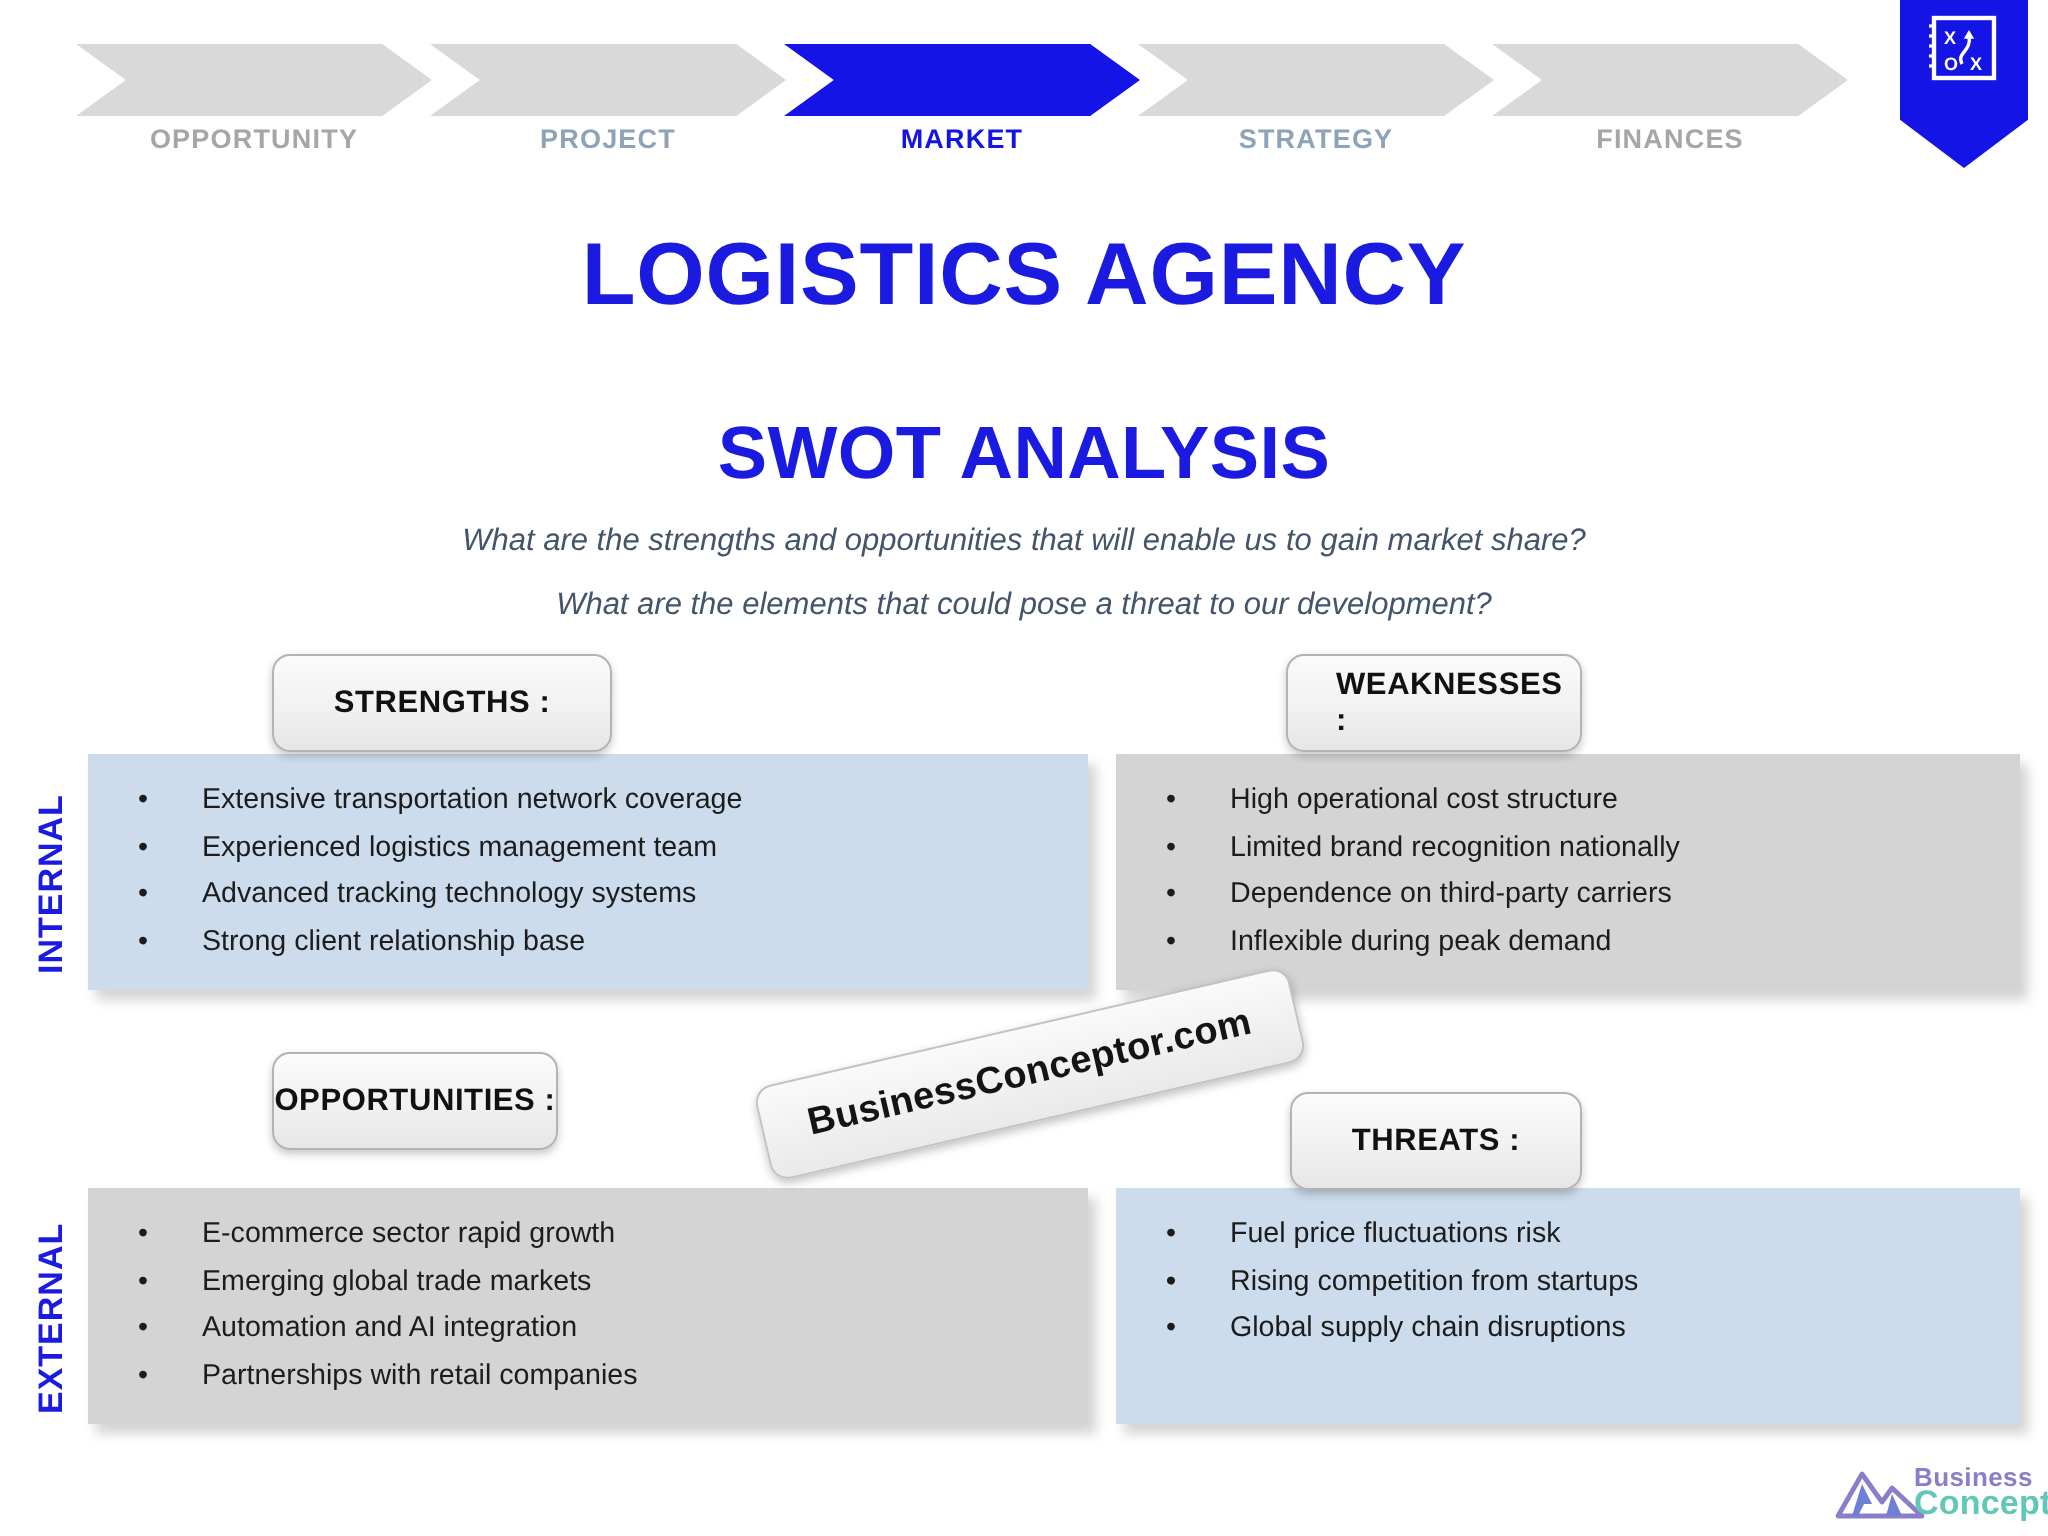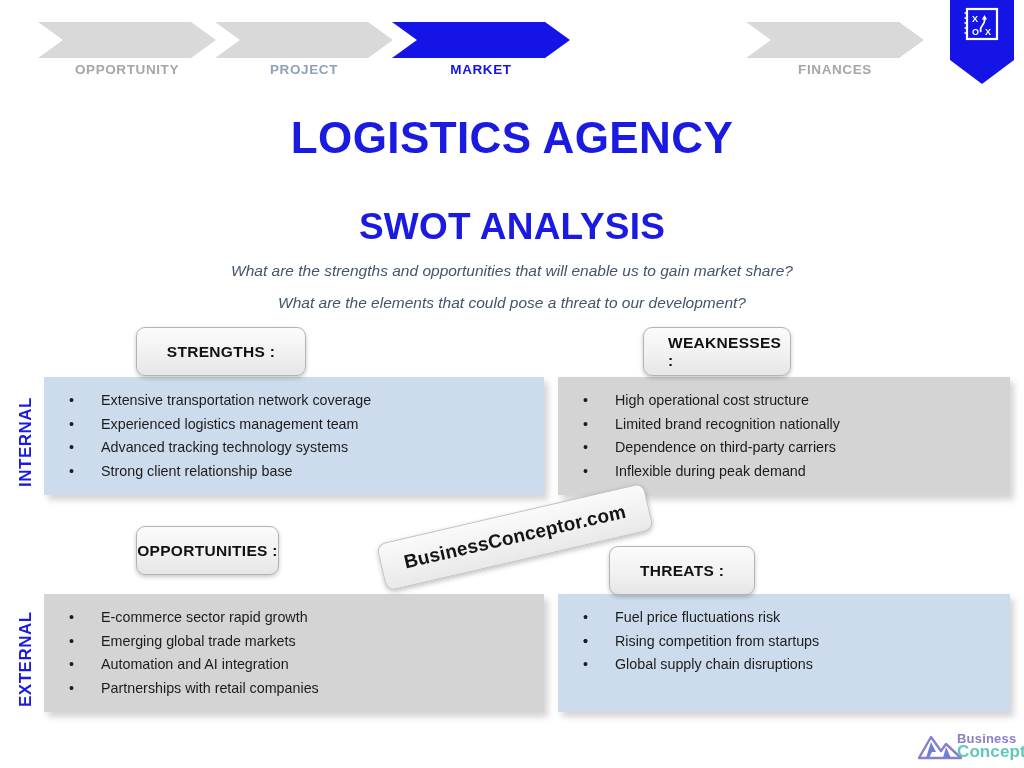--- a/index.html
+++ b/index.html
@@ -196,21 +196,21 @@
   }
   .quad-pill span {
     font-size: 15.5px;
     font-weight: bold;
     color: #111111;
     letter-spacing: 0.3px;
   }
   #pill-strengths     { left: 136px; top: 327px; width: 170px; }
   #pill-weaknesses    { left: 643px; top: 327px; width: 148px; padding-left: 24px; }
   #pill-opportunities { left: 136px; top: 526px; width: 143px; text-align: right; }
-  #pill-threats       { left: 609px; top: 546px; width: 146px; }
+  #pill-threats       { left: 645px; top: 546px; width: 146px; }
 
   
   #watermark {
     position: absolute;
     left: 378px;
     top: 513px;
     width: 272px;
     height: 46px;
     border: 1px solid #c2c2c2;
     border-radius: 9px;
@@ -273,20 +273,24 @@
   <div class="nav-step nav-s1 muted-blue">
     <div class="nav-chevron"></div>
     <div class="nav-label">PROJECT</div>
   </div>
 
   <div class="nav-step nav-s2 active">
     <div class="nav-chevron"></div>
     <div class="nav-label">MARKET</div>
   </div>
 
+  <div class="nav-step nav-s3 muted-blue">
+    <div class="nav-chevron"></div>
+    <div class="nav-label">STRATEGY</div>
+  </div>
 
   <div class="nav-step nav-s4">
     <div class="nav-chevron"></div>
     <div class="nav-label">FINANCES</div>
   </div>
 </div>
 
 <div id="bookmark-badge">
   <div class="bookmark-shape"></div>
   <svg class="bookmark-icon" viewBox="0 0 40 40">

